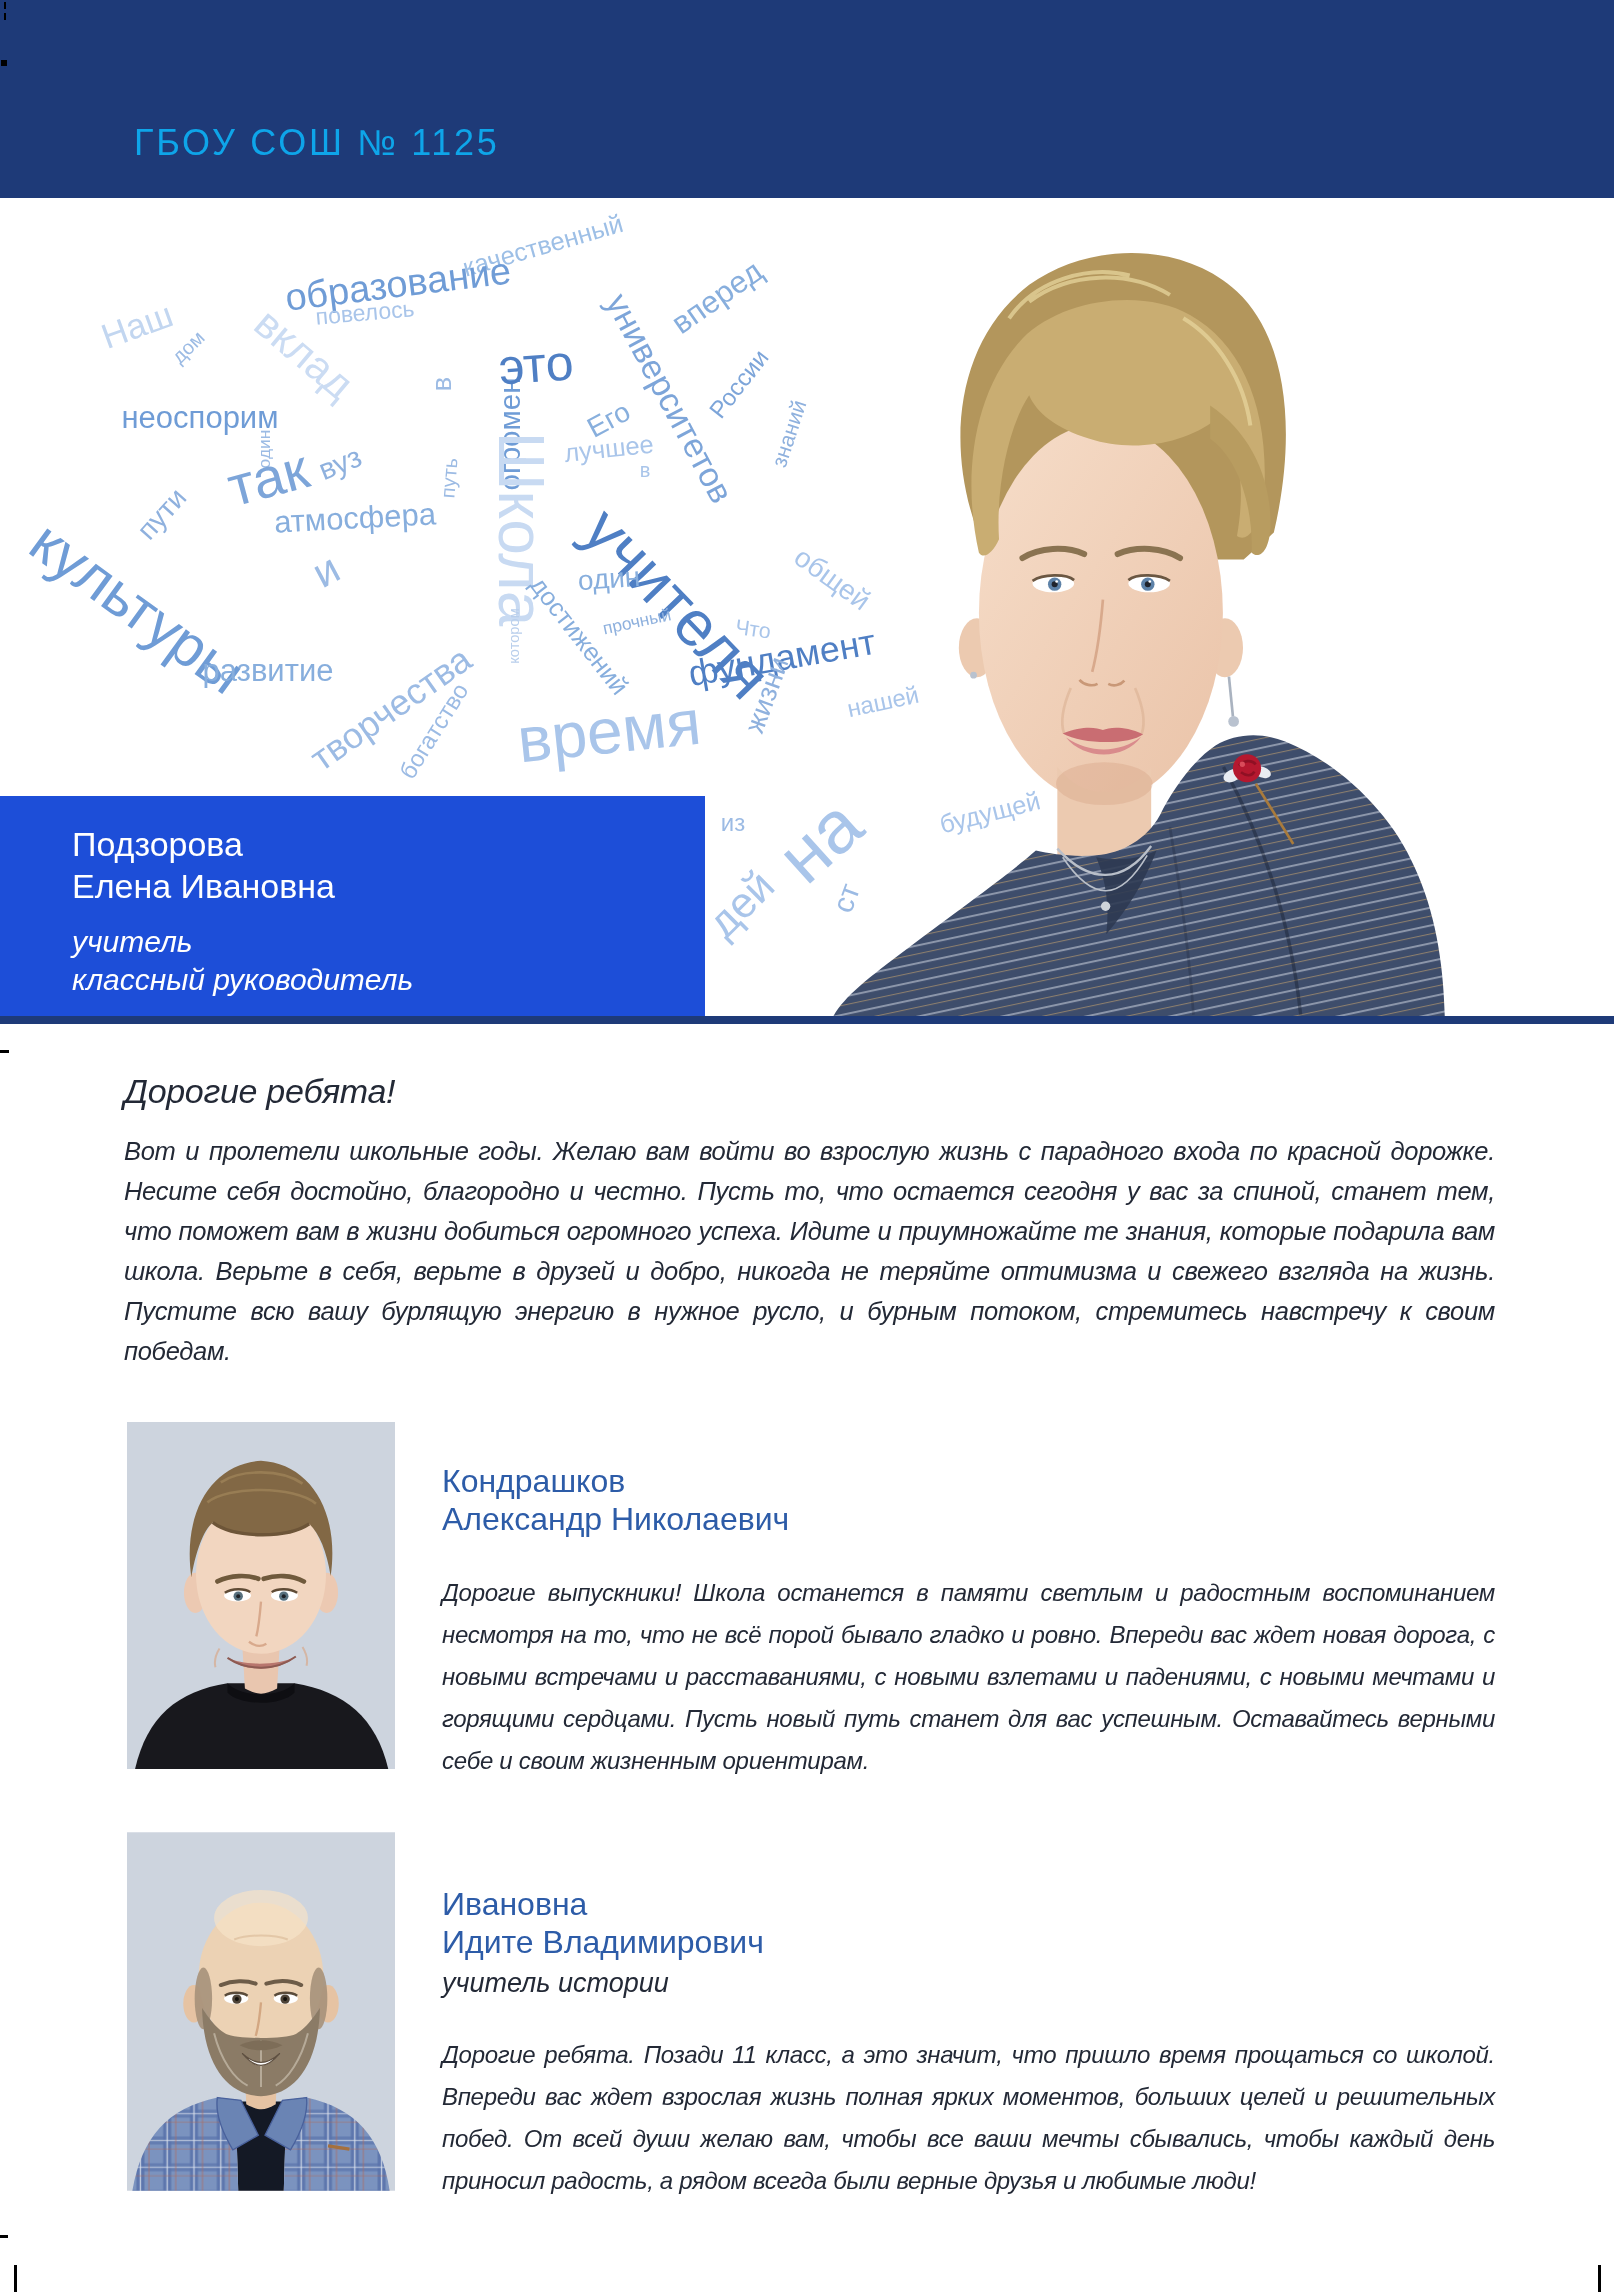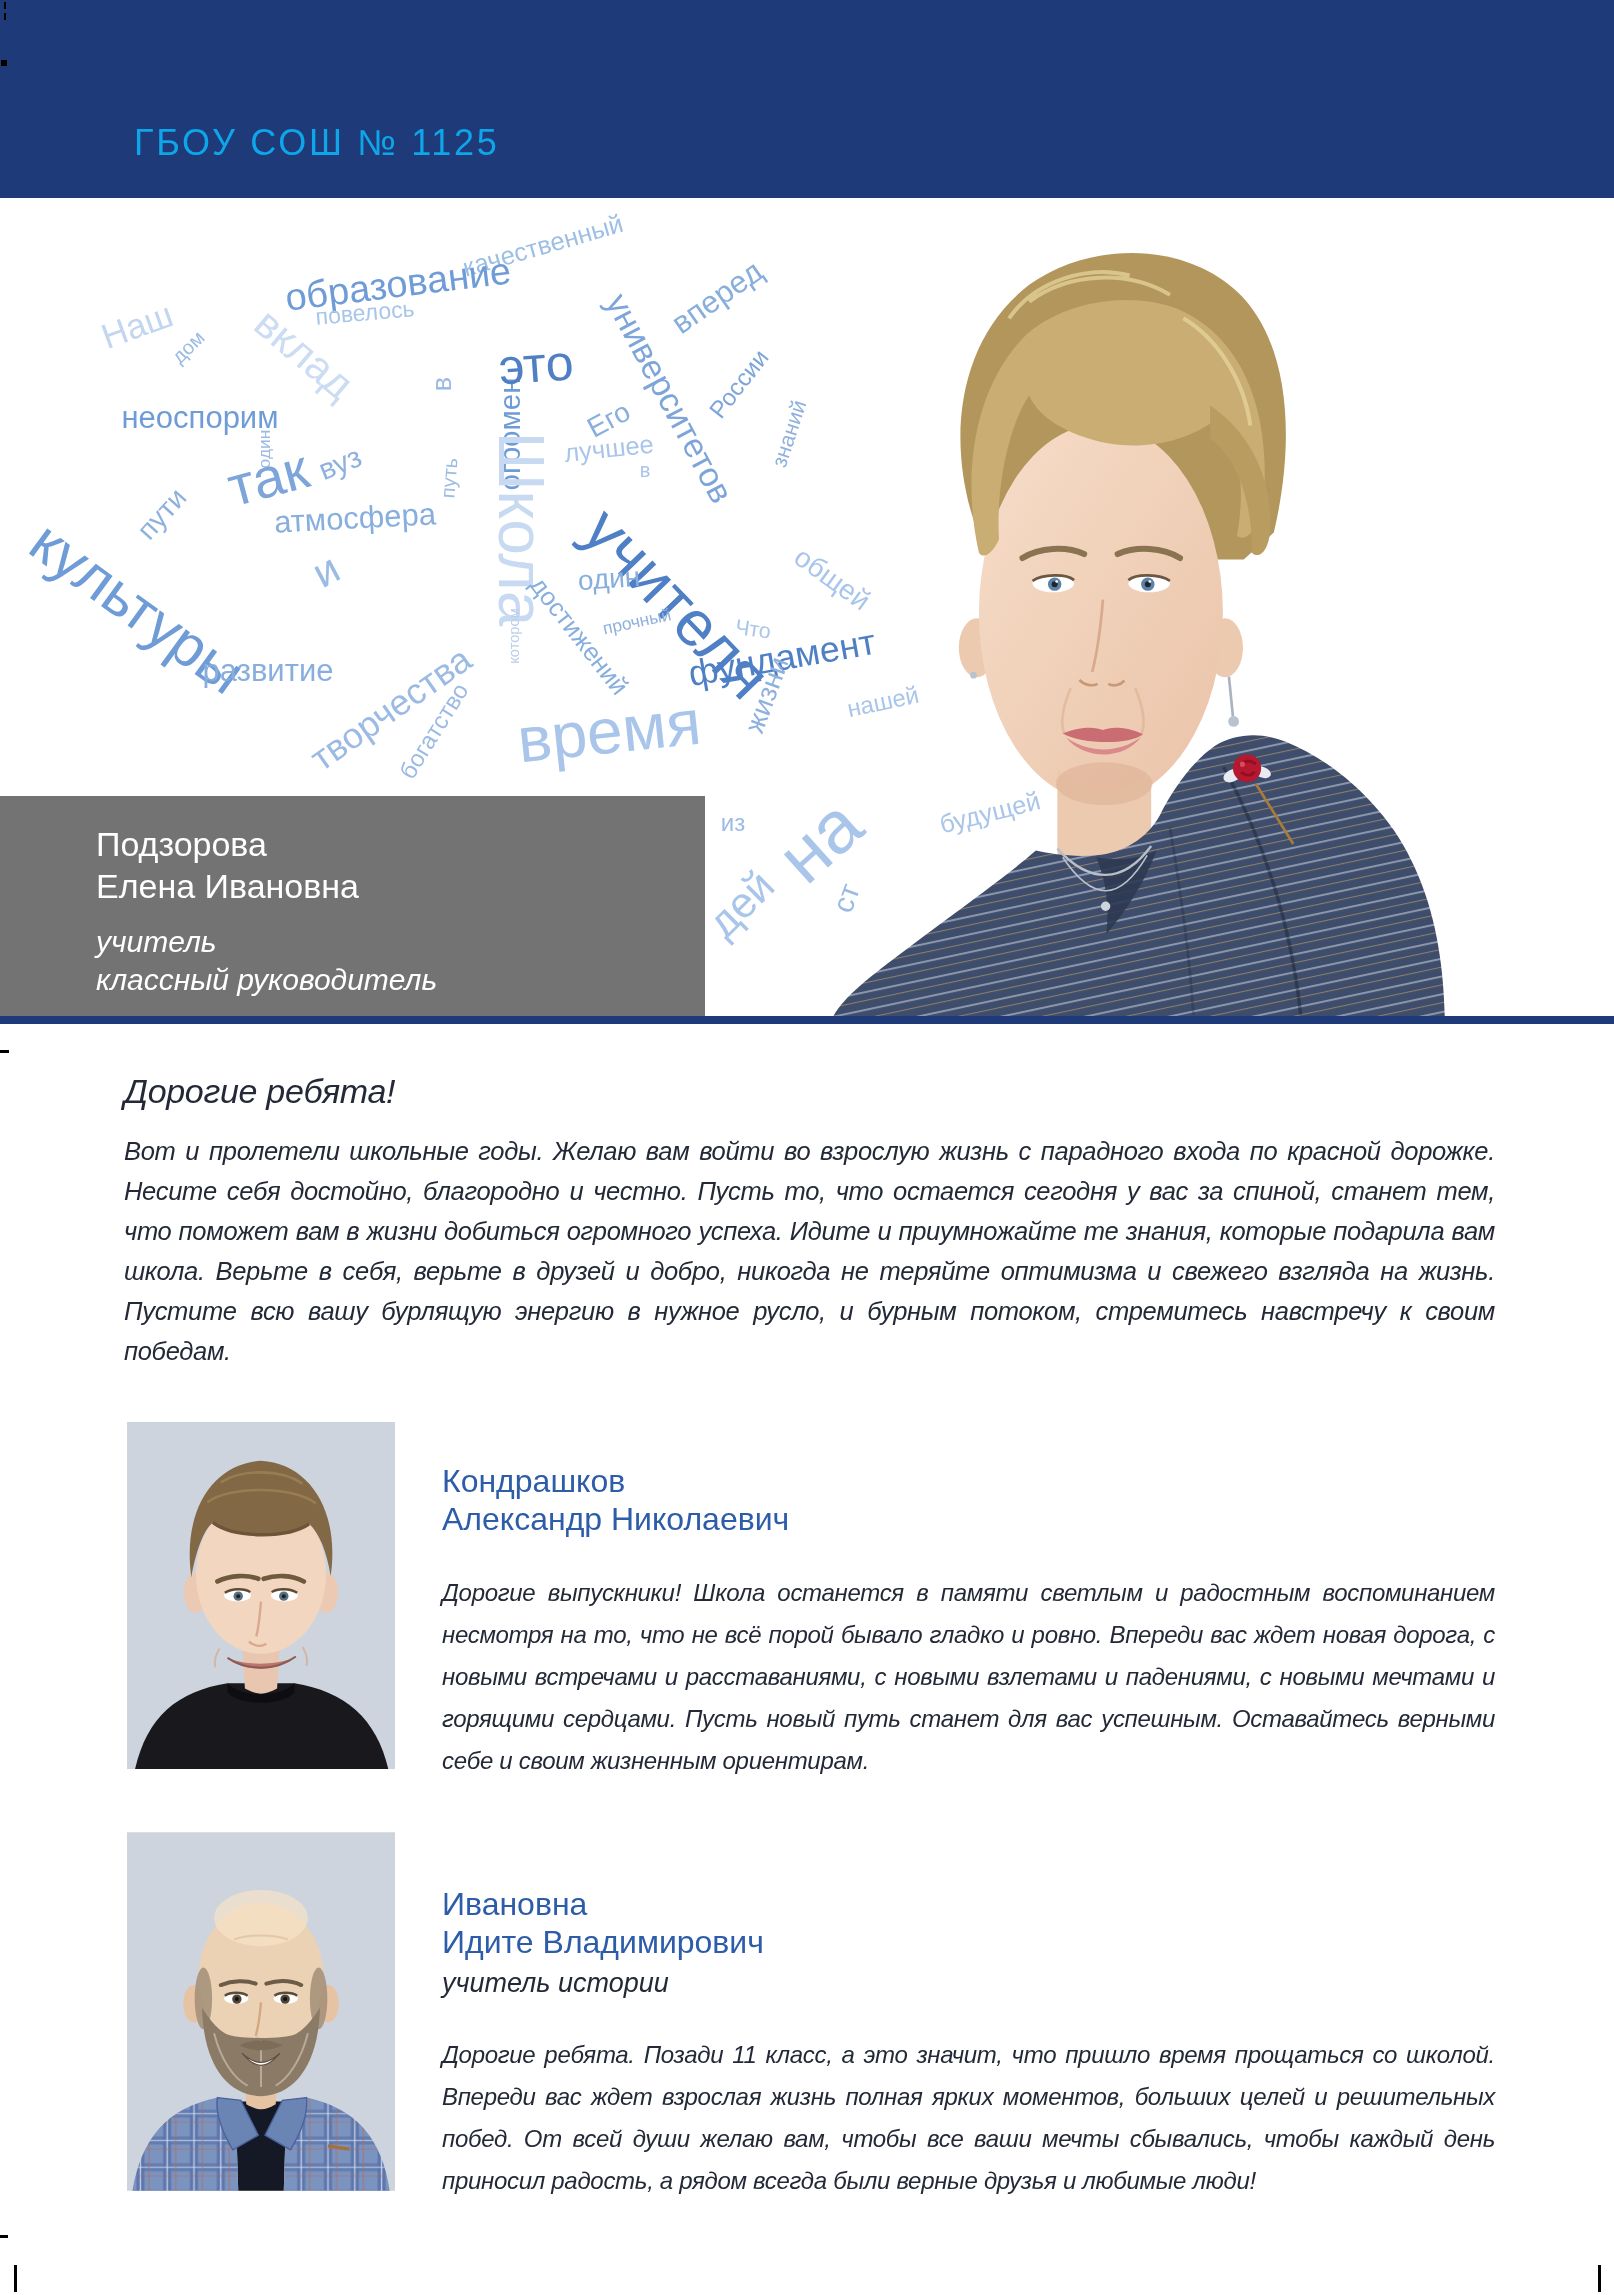--- a/index.html
+++ b/index.html
@@ -10,22 +10,22 @@
   .school-title{position:absolute;left:134px;top:122px;color:#0ea5e9;font-size:36px;
         font-weight:400;letter-spacing:2.7px;}
   
   .cloud{position:absolute;left:0;top:192px;width:1615px;height:824px;overflow:hidden;z-index:1;}
   .cw{position:absolute;white-space:nowrap;line-height:1;transform-origin:center;
       font-family:"Liberation Sans",sans-serif;}
   
   .hero-photo{position:absolute;left:808px;top:238px;width:807px;height:778px;z-index:2;}
   .hero-photo svg{display:block;width:100%;height:100%;}
   
-  .name-box{position:absolute;left:0;top:796px;width:705px;height:225px;background:#737373;
-      z-index:3;box-sizing:border-box;padding:27px 0 0 96px;color:#fff;}
+  .name-box{position:absolute;left:0;top:796px;width:705px;height:225px;background:#1d4ed8;
+      z-index:3;box-sizing:border-box;padding:27px 0 0 72px;color:#fff;}
   .hero-last,.hero-first{font-size:34px;line-height:42px;font-weight:400;}
   .hero-roles{margin-top:16px;font-style:italic;font-size:30px;line-height:38px;font-weight:400;}
   .strip{position:absolute;left:0;top:1016px;width:1615px;height:8px;background:#1e3a78;z-index:3;}
   
   .greeting{position:absolute;left:124px;top:1071px;width:1371px;z-index:2;color:#232936;}
   .greet-title{font-style:italic;font-size:34px;line-height:40px;letter-spacing:-0.3px;}
   .greet-body{margin-top:20px;font-style:italic;font-size:25.5px;line-height:40px;
       text-align:justify;letter-spacing:-0.3px;}
   
   .t-photo{position:absolute;z-index:2;}

